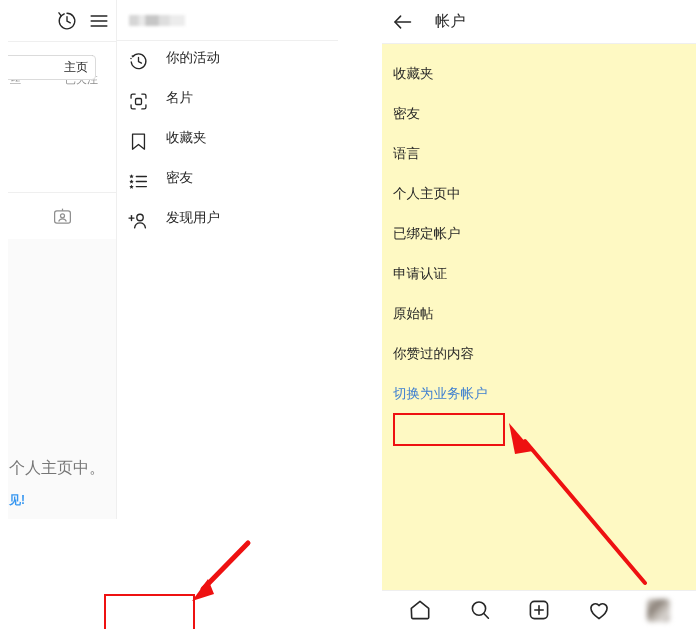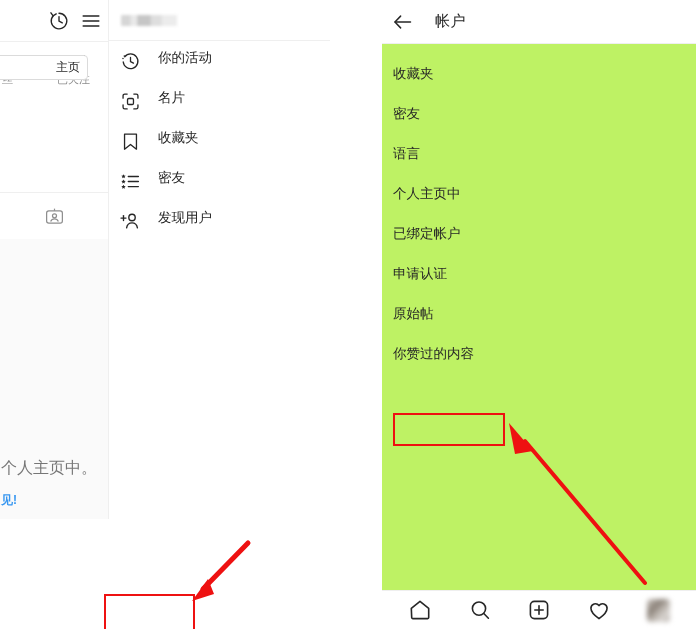--- a/index.html
+++ b/index.html
@@ -12,21 +12,21 @@
     height: 629px;
     position: relative;
     overflow: hidden;
     font-family: "Liberation Sans", "DejaVu Sans", sans-serif;
     -webkit-font-smoothing: antialiased;
   }
 
   
   #left-screen {
     position: absolute;
-    left: 0; top: 0;
+    left: 8px; top: 0;
     width: 330px; height: 519px;
     background: #bef264;
     overflow: hidden;
   }
 
   
   #profile-layer {
     position: absolute;
     left: 0; top: 0;
     width: 108px; height: 629px;
@@ -184,21 +184,21 @@
     align-items: center;
     padding-left: 9px;
     box-sizing: border-box;
   }
 
   
   #right-screen {
     position: absolute;
     left: 382px; top: 0;
     width: 314px; height: 629px;
-    background: #bef264;
+    background: #fef9c3;
     overflow: hidden;
   }
   #right-header {
     height: 44px;
     border-bottom: 1px solid #efefef;
     display: flex;
     align-items: center;
     padding-left: 10px;
     box-sizing: border-box;
     background: #fff;
@@ -421,20 +421,21 @@
 
   <div id="acct-list">
     <div class="acct-item">收藏夹</div>
     <div class="acct-item">密友</div>
     <div class="acct-item">语言</div>
     <div class="acct-item">个人主页中</div>
     <div class="acct-item">已绑定帐户</div>
     <div class="acct-item">申请认证</div>
     <div class="acct-item">原始帖</div>
     <div class="acct-item">你赞过的内容</div>
+    <div class="acct-item highlight">切换为业务帐户</div>
   </div>
 
   <div id="right-tabbar">
     <span>
       <svg class="icon" width="24" height="24" viewBox="0 0 24 24" fill="none" stroke="#262626" stroke-width="1.6" stroke-linejoin="round">
         <path d="M3.3 10.4 12 3.4l8.7 7v9.2a1 1 0 0 1-1 1h-15a1 1 0 0 1-1-1z"></path>
       </svg>
     </span>
     <span>
       <svg class="icon" width="24" height="24" viewBox="0 0 24 24" fill="none" stroke="#262626" stroke-width="1.6" stroke-linecap="round">

